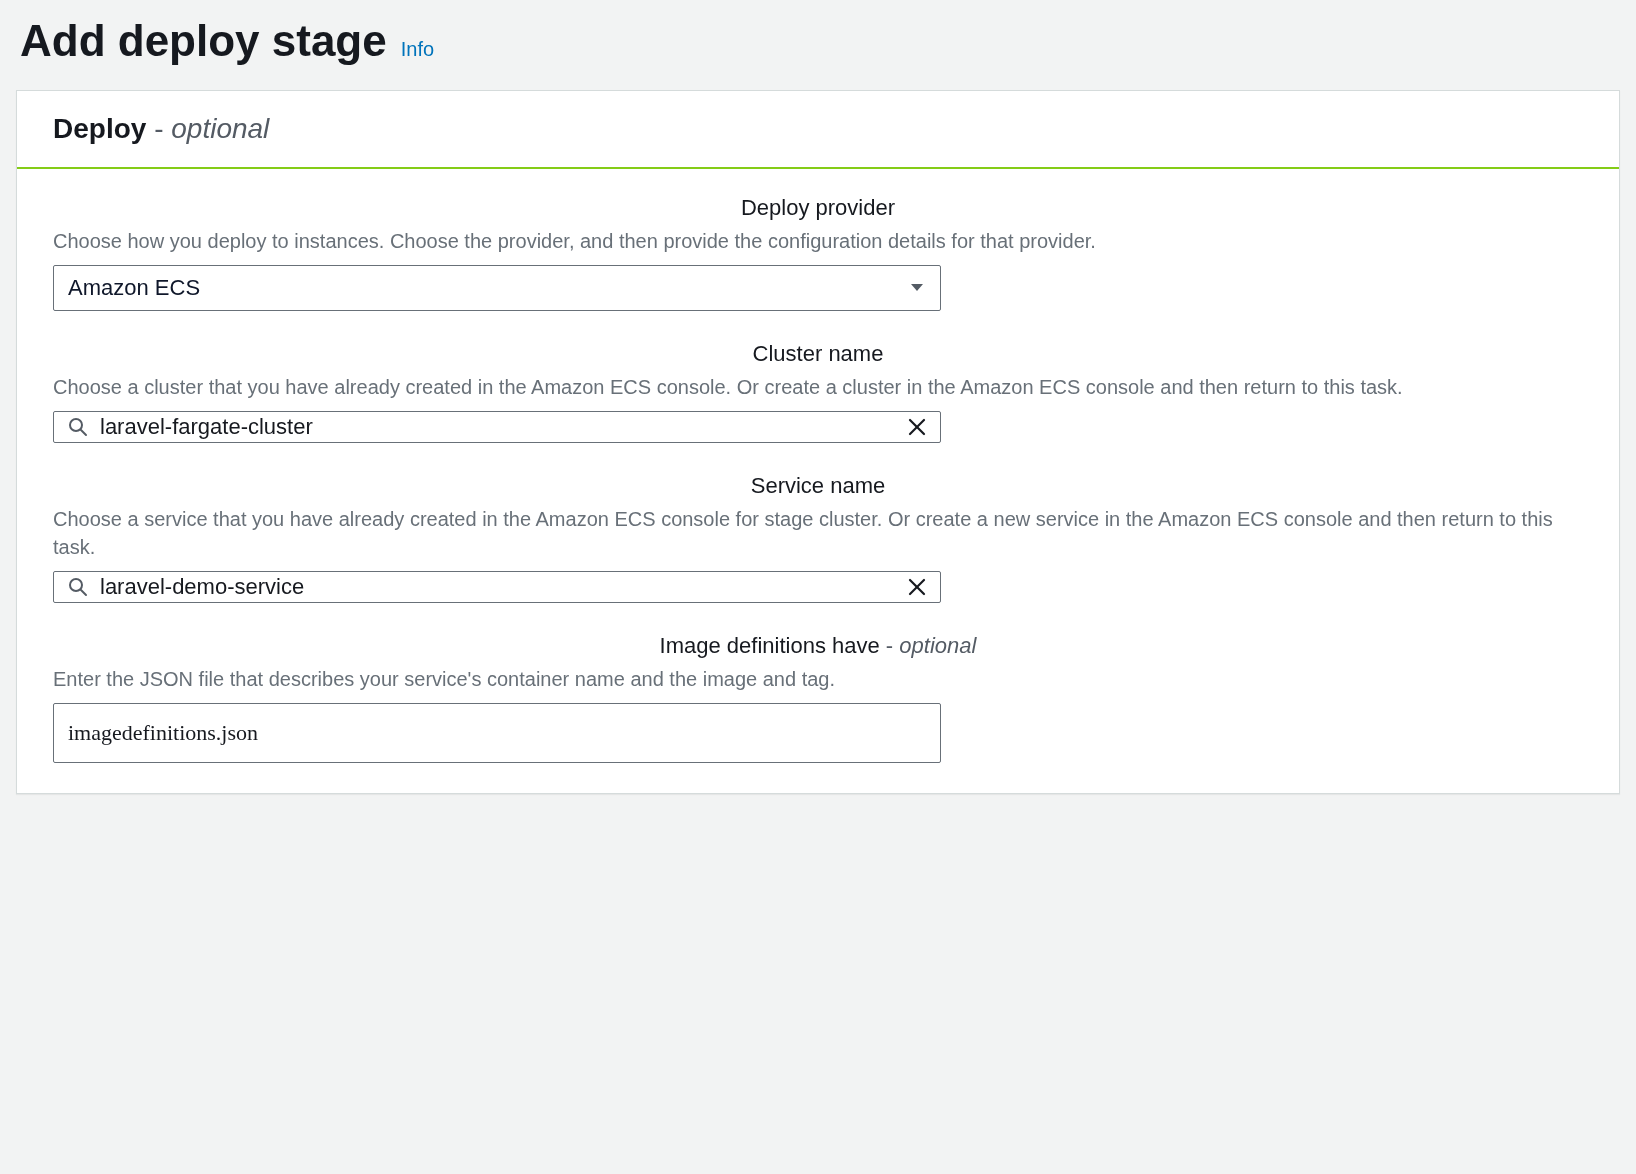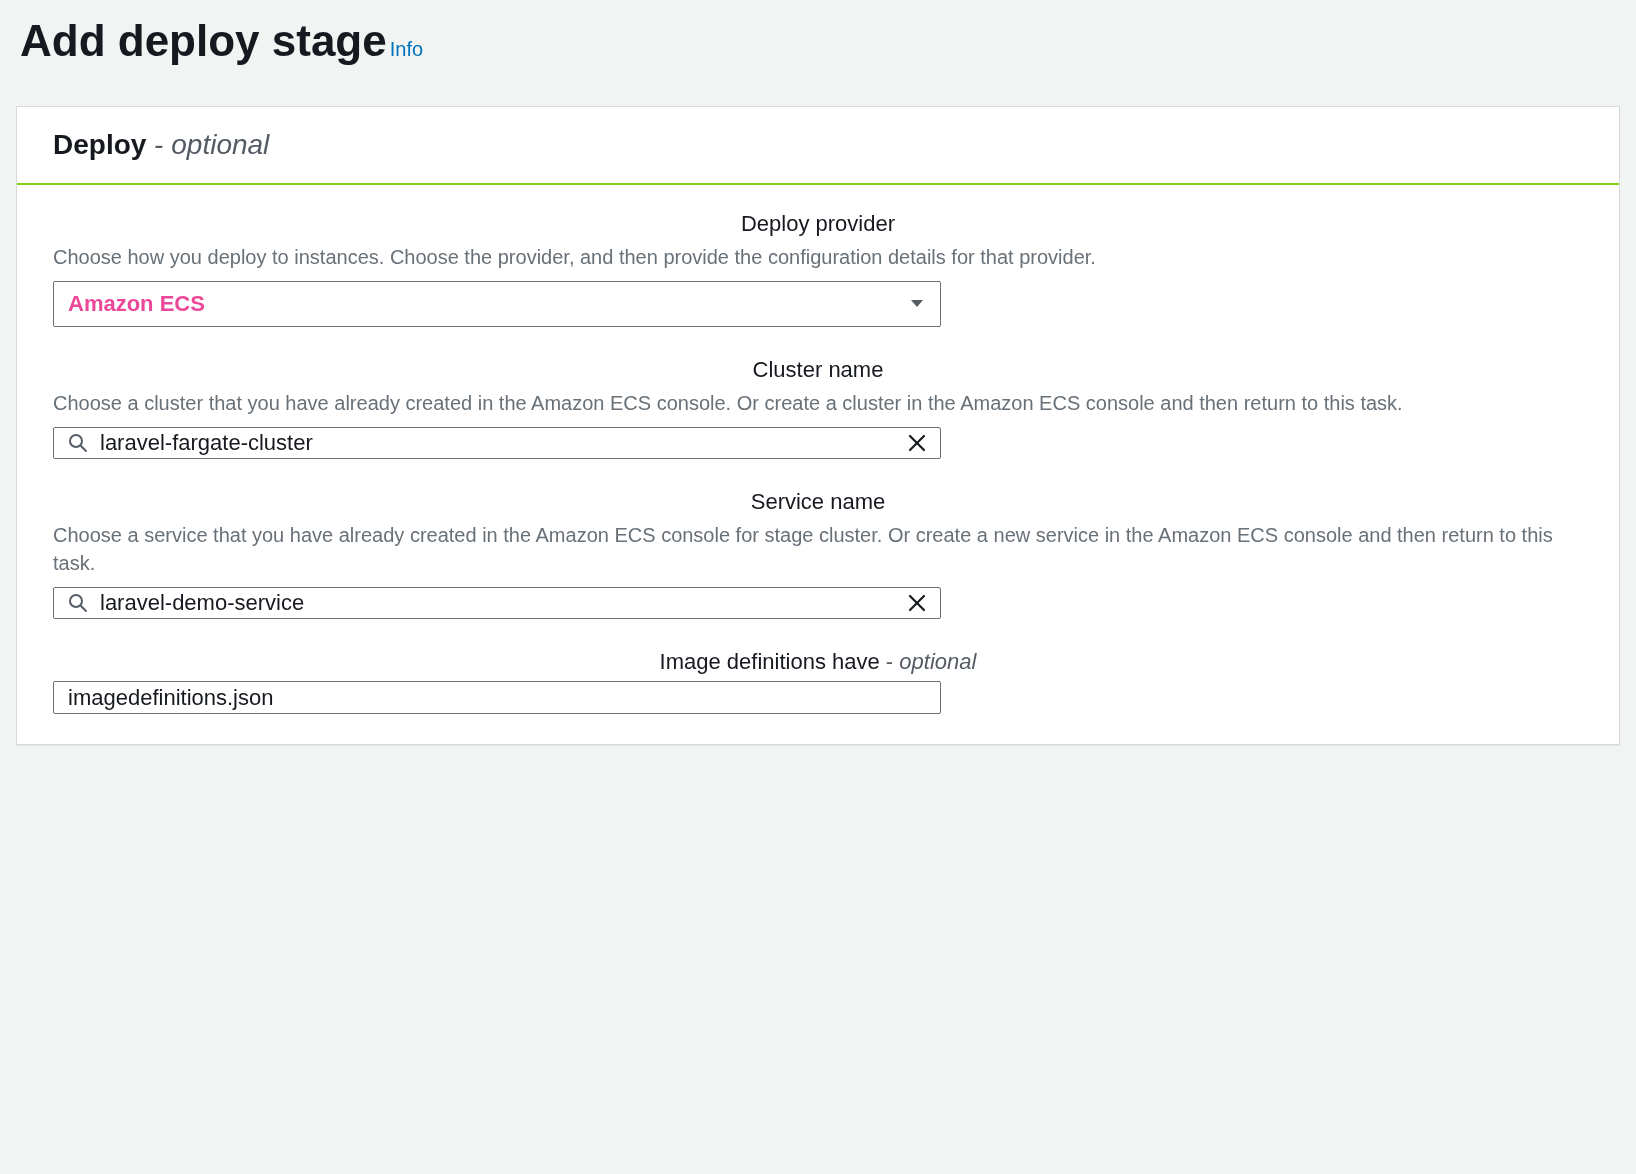--- a/index.html
+++ b/index.html
@@ -9,22 +9,22 @@
     }
     body {
       font-family: "Amazon Ember", "Helvetica Neue", Helvetica, Arial, sans-serif;
       background: #f2f3f3;
       padding: 16px;
       color: #16191f;
     }
     .page-header {
       display: flex;
       align-items: baseline;
-      gap: 3px;
-      margin-bottom: 40px;
+      gap: 14px;
+      margin-bottom: 24px;
       padding-left: 4px;
     }
     .page-title {
       font-size: 44px;
       font-weight: 700;
       color: #16191f;
     }
     .info-link {
       font-size: 20px;
       color: #0073bb;
@@ -90,22 +90,21 @@
       border-radius: 2px;
       background: #fff;
       height: 46px;
       display: flex;
       align-items: center;
       padding: 0 48px 0 14px;
       cursor: pointer;
     }
     .select-value {
       font-size: 22px;
-      color: #ec4899;
-      font-weight: bold;
+      color: #0f172a;
     }
     .caret-down {
       position: absolute;
       right: 16px;
       top: 50%;
       transform: translateY(-50%);
       color: #545b64;
     }
     .search-wrapper {
       position: relative;
@@ -141,24 +140,25 @@
       transform: translateY(-50%);
       color: #16191f;
       cursor: pointer;
       display: flex;
     }
     .text-input-wrapper {
       max-width: 888px;
       border: 1px solid #687078;
       border-radius: 2px;
       background: #fff;
-      height: 33px;
+      height: 60px;
       display: flex;
       align-items: center;
       padding: 0 14px;
+      font-family: Liberation Serif, serif;
     }
     .text-input {
       flex: 1;
       border: none;
       outline: none;
       font-size: 22px;
       color: #16191f;
       background: transparent;
       font-family: inherit;
     }
@@ -235,19 +235,20 @@
         </span>
       </div>
     </div>
 
     <div class="form-group">
       <div class="field-label">
         <span>Image definitions have</span>
         <span class="dash"> - </span>
         <span class="optional">optional</span>
       </div>
+      <div class="field-help">Enter the JSON file that describes your service's container name and the image and tag.</div>
       <div class="text-input-wrapper">
         <input class="text-input" type="text" value="imagedefinitions.json" style="">
       </div>
     </div>
 
   </div>
 </div>
 
 </body></html>

